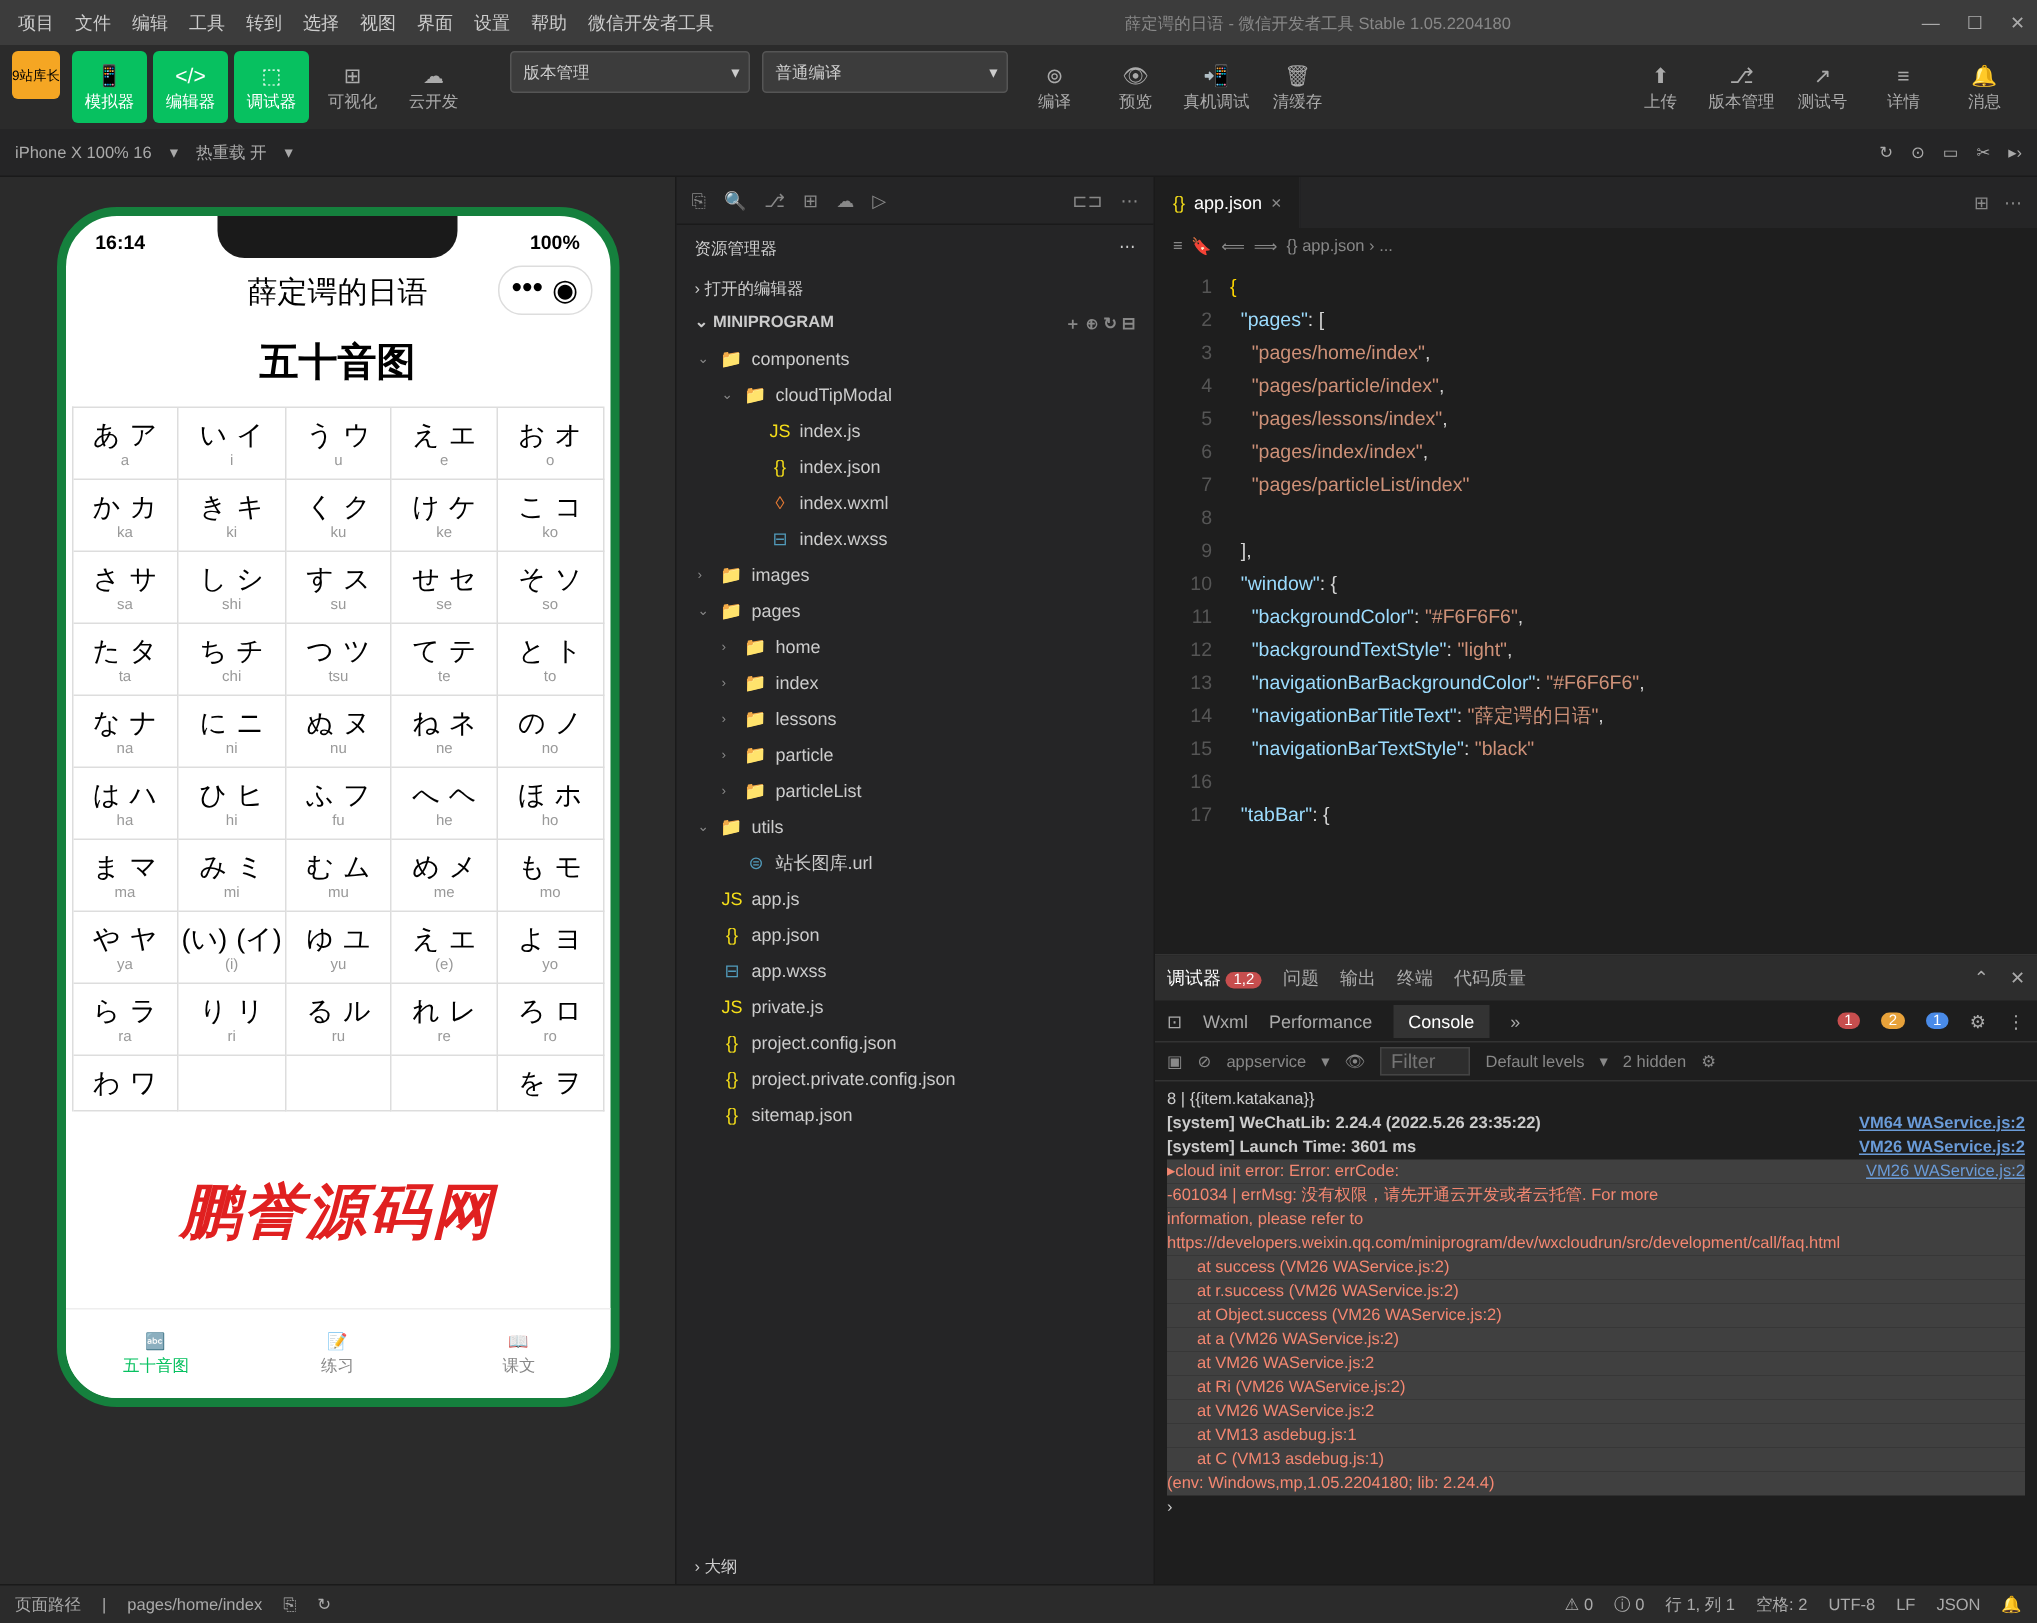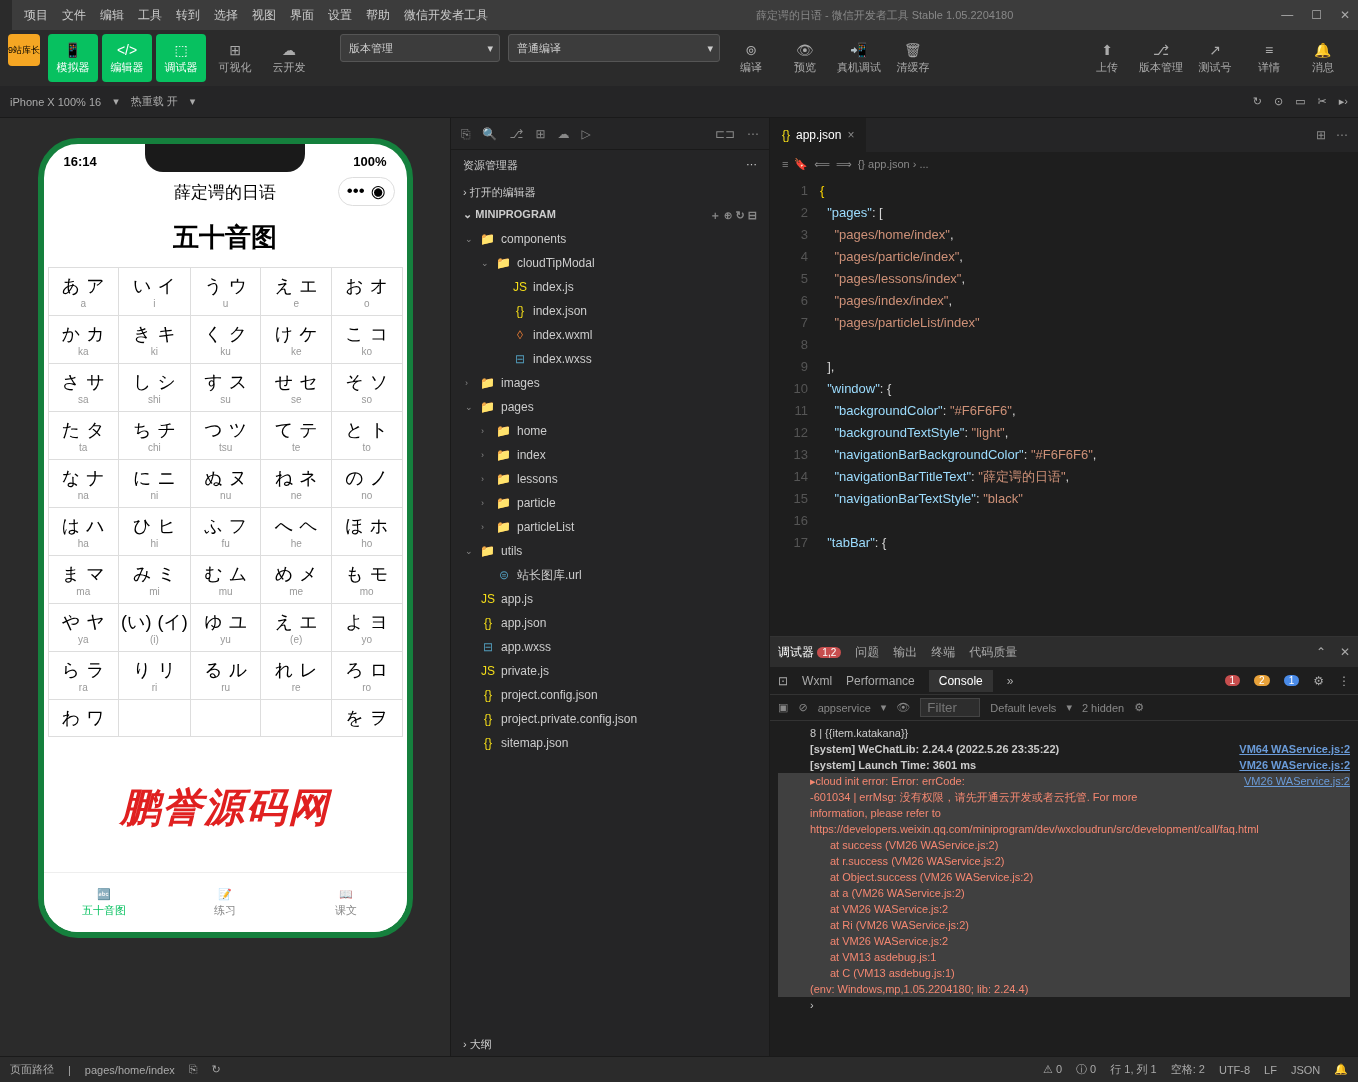--- a/index.html
+++ b/index.html
@@ -1,19 +1,19 @@
 <!DOCTYPE html>
 <html><head>
 <meta charset="utf-8">
 <style>
 * { margin: 0; padding: 0; box-sizing: border-box; font-family: -apple-system, "Segoe UI", sans-serif; }
 body { background: #2b2b2b; color: #ccc; font-size: 12px; overflow: hidden; width: 1358px; height: 1082px; }
 
 
-.titlebar { height: 30px; background: #3c3c3c; display: flex; align-items: center; padding: 0 8px; margin-left: 12px; }
+.titlebar { height: 30px; background: #3c3c3c; display: flex; align-items: center; padding: 0 8px; }
 .menu-items { display: flex; gap: 14px; padding-left: 4px; }
 .menu-items span { color: #ccc; cursor: pointer; }
 .title-center { flex: 1; text-align: center; color: #888; font-size: 11px; }
 .win-controls { display: flex; gap: 18px; color: #aaa; }
 
 
 .toolbar { height: 56px; background: #2b2b2b; display: flex; align-items: flex-start; padding: 4px 8px; }
 .tool-btn { display: flex; flex-direction: column; align-items: center; justify-content: center; width: 50px; height: 48px; margin: 0 2px; border-radius: 4px; color: #aaa; font-size: 11px; gap: 2px; }
 .tool-btn.green { background: #07c160; color: #fff; }
 .tool-btn .ico { font-size: 14px; }
@@ -26,21 +26,21 @@
 .subbar .spacer { flex: 1; }
 
 
 .main { display: flex; height: calc(100% - 30px - 56px - 32px - 26px); }
 
 
 .simulator { width: 450px; background: #2b2b2b; display: flex; flex-direction: column; align-items: center; padding-top: 20px; }
 .phone { width: 375px; height: 800px; background: #fff; border-radius: 40px; border: 6px solid #15803d; position: relative; overflow: hidden; }
 .notch { position: absolute; top: 0; left: 50%; transform: translateX(-50%); width: 160px; height: 28px; background: #1a1a1a; border-radius: 0 0 18px 18px; z-index: 10; }
 .status-bar { display: flex; justify-content: space-between; padding: 10px 20px 4px; font-size: 13px; color: #000; font-weight: 600; }
-.nav-bar { text-align: center; padding: 8px 12px; color: #000; font-size: 17px; position: relative; }
+.nav-bar { text-align: center; padding: 8px 12px; color: #000; font-size: 20px; position: relative; }
 .nav-pill { position: absolute; right: 12px; top: 4px; display: flex; gap: 6px; border: 1px solid #ddd; border-radius: 16px; padding: 3px 8px; }
 .page-title { text-align: center; font-size: 26px; color: #000; font-weight: bold; padding: 8px 0 12px; }
 .kana-grid { display: grid; grid-template-columns: repeat(5, 1fr); border-top: 1px solid #ddd; border-left: 1px solid #ddd; margin: 0 4px; }
 .kana-cell { border-right: 1px solid #ddd; border-bottom: 1px solid #ddd; padding: 6px 2px; text-align: center; }
 .kana-chars { font-size: 18px; color: #000; display: flex; justify-content: center; gap: 6px; }
 .kana-rom { font-size: 10px; color: #999; }
 .watermark { position: absolute; top: 780px; left: 120px; font-size: 40px; font-weight: bold; color: #e02020; font-style: italic; z-index: 20; letter-spacing: 2px; }
 .tabbar { position: absolute; bottom: 0; left: 0; right: 0; height: 60px; display: flex; border-top: 1px solid #eee; background: #fff; }
 .tabbar-item { flex: 1; display: flex; flex-direction: column; align-items: center; justify-content: center; font-size: 11px; color: #888; gap: 2px; }
 .tabbar-item.active { color: #07c160; }
@@ -82,21 +82,21 @@
 .dbg-tabs .active { color: #fff; }
 .dbg-subtabs { height: 28px; display: flex; align-items: center; padding: 0 8px; gap: 14px; font-size: 12px; color: #aaa; border-bottom: 1px solid #333; }
 .dbg-subtabs .active { background: #333; padding: 4px 10px; color: #fff; }
 .dbg-badge { background: #c74e4e; color: #fff; border-radius: 8px; padding: 0 5px; font-size: 10px; }
 .dbg-badge.y { background: #e8a23a; }
 .dbg-badge.b { background: #4a8be8; }
 .dbg-toolbar { height: 26px; display: flex; align-items: center; padding: 0 8px; gap: 10px; color: #888; font-size: 11px; border-bottom: 1px solid #333; }
 .dbg-filter { background: #2d2d2d; border: 1px solid #444; padding: 1px 6px; color: #888; width: 60px; }
 .console-out { flex: 1; overflow: auto; font-family: Consolas, monospace; font-size: 11px; padding: 4px 8px; line-height: 16px; }
 .con-line { display: flex; }
-.con-msg { flex: 1; margin-left: 32px; }
+.con-msg { flex: 1; }
 .con-src { color: #6a9bd8; text-decoration: underline; white-space: nowrap; padding-left: 8px; }
 .con-html { color: #ccc; }
 .con-sys { color: #ccc; font-weight: bold; }
 .con-err { color: #f48771; background: #404040; }
 .con-err-line { padding-left: 20px; }
 
 
 .statusbar { height: 26px; background: #2b2b2b; border-top: 1px solid #1a1a1a; display: flex; align-items: center; padding: 0 10px; font-size: 11px; color: #aaa; gap: 14px; }
 .statusbar .spacer { flex: 1; }
 </style>
@@ -142,21 +142,21 @@
   <div class="tool-btn">
       <span class="ico">⊞</span>
       <span>可视化</span>
     </div>
   <div class="tool-btn">
       <span class="ico">☁</span>
       <span>云开发</span>
     </div>
   <div style="width:20px"></div>
   <div class="dropdown-box" style="width:160px">版本管理</div>
-  <div class="dropdown-box" style="width:212px">普通编译</div>
+  <div class="dropdown-box" style="width:164px">普通编译</div>
   <div class="tool-btn">
       <span class="ico">⊚</span>
       <span>编译</span>
     </div>
   <div class="tool-btn">
       <span class="ico">👁</span>
       <span>预览</span>
     </div>
   <div class="tool-btn">
       <span class="ico">📲</span>

